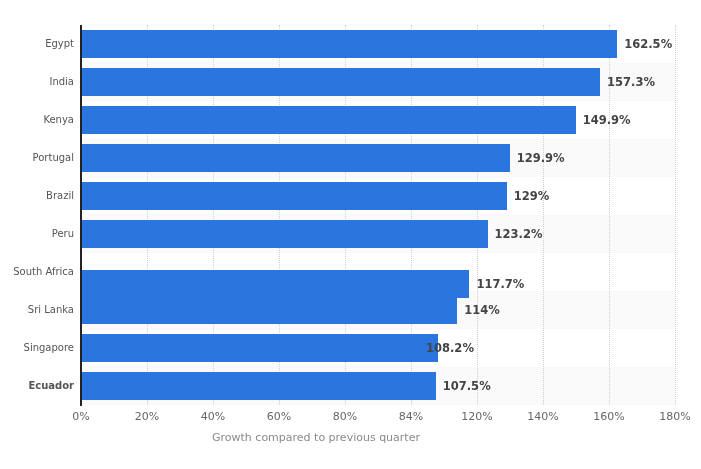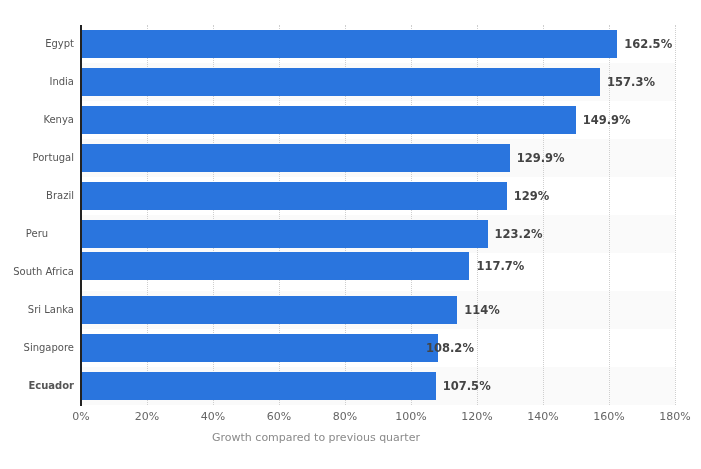--- a/index.html
+++ b/index.html
@@ -124,21 +124,21 @@
           <div class="bar-value" style="left: 428.67px;">129.9%</div>
         </div>
         <div class="bar-row" style="top: 152px;">
           <div class="bar" title="Brazil 129%" style="width: 425.7px; background: rgb(42, 117, 222);"></div>
           <div class="bar-value" style="left: 425.7px;">129%</div>
         </div>
         <div class="bar-row" style="top: 190px;">
           <div class="bar" title="Peru 123.2%" style="width: 406.56px; background: rgb(42, 117, 222);"></div>
           <div class="bar-value" style="left: 406.56px;">123.2%</div>
         </div>
-        <div class="bar-row" style="top: 222px;">
+        <div class="bar-row" style="top: 240px;">
           <div class="bar" title="South Africa 117.7%" style="width: 388.41px; background: rgb(42, 117, 222);"></div>
           <div class="bar-value" style="left: 388.41px;">117.7%</div>
         </div>
         <div class="bar-row" style="top: 266px;">
           <div class="bar" title="Sri Lanka 114%" style="width: 376.2px; background: rgb(42, 117, 222);"></div>
           <div class="bar-value" style="left: 376.2px;">114%</div>
         </div>
         <div class="bar-row" style="top: 304px;">
           <div class="bar" title="Singapore 108.2%" style="width: 357.06px; background: rgb(42, 117, 222);"></div>
           <div class="bar-value" style="left: 338px;">108.2%</div>
@@ -150,33 +150,33 @@
       </div>
   </div>
 
   <div id="yaxis"></div>
   <div id="cat-labels">
       <div class="cat-label" style="top: 25px;">Egypt</div>
       <div class="cat-label" style="top: 63px;">India</div>
       <div class="cat-label" style="top: 101px;">Kenya</div>
       <div class="cat-label" style="top: 139px;">Portugal</div>
       <div class="cat-label" style="top: 177px;">Brazil</div>
-      <div class="cat-label" style="top: 215px; text-align: center;">Peru</div>
+      <div class="cat-label" style="top: 215px;">Peru</div>
       <div class="cat-label" style="top: 253px;">South Africa</div>
       <div class="cat-label" style="top: 291px;">Sri Lanka</div>
       <div class="cat-label" style="top: 329px;">Singapore</div>
       <div class="cat-label" style="top: 367px; font-weight: bold;">Ecuador</div>
     </div>
   <div id="xticks">
       <div class="xtick" style="left: 51px;">0%</div>
       <div class="xtick" style="left: 117px;">20%</div>
       <div class="xtick" style="left: 183px;">40%</div>
       <div class="xtick" style="left: 249px;">60%</div>
       <div class="xtick" style="left: 315px;">80%</div>
-      <div class="xtick" style="left: 381px;">100%</div>
+      <div class="xtick" style="left: 381px;">84%</div>
       <div class="xtick" style="left: 447px;">120%</div>
       <div class="xtick" style="left: 513px;">140%</div>
       <div class="xtick" style="left: 579px;">160%</div>
       <div class="xtick" style="left: 645px;">180%</div>
     </div>
 
   <div id="xaxis-title">Growth compared to previous quarter</div>
 
 </div>
 

